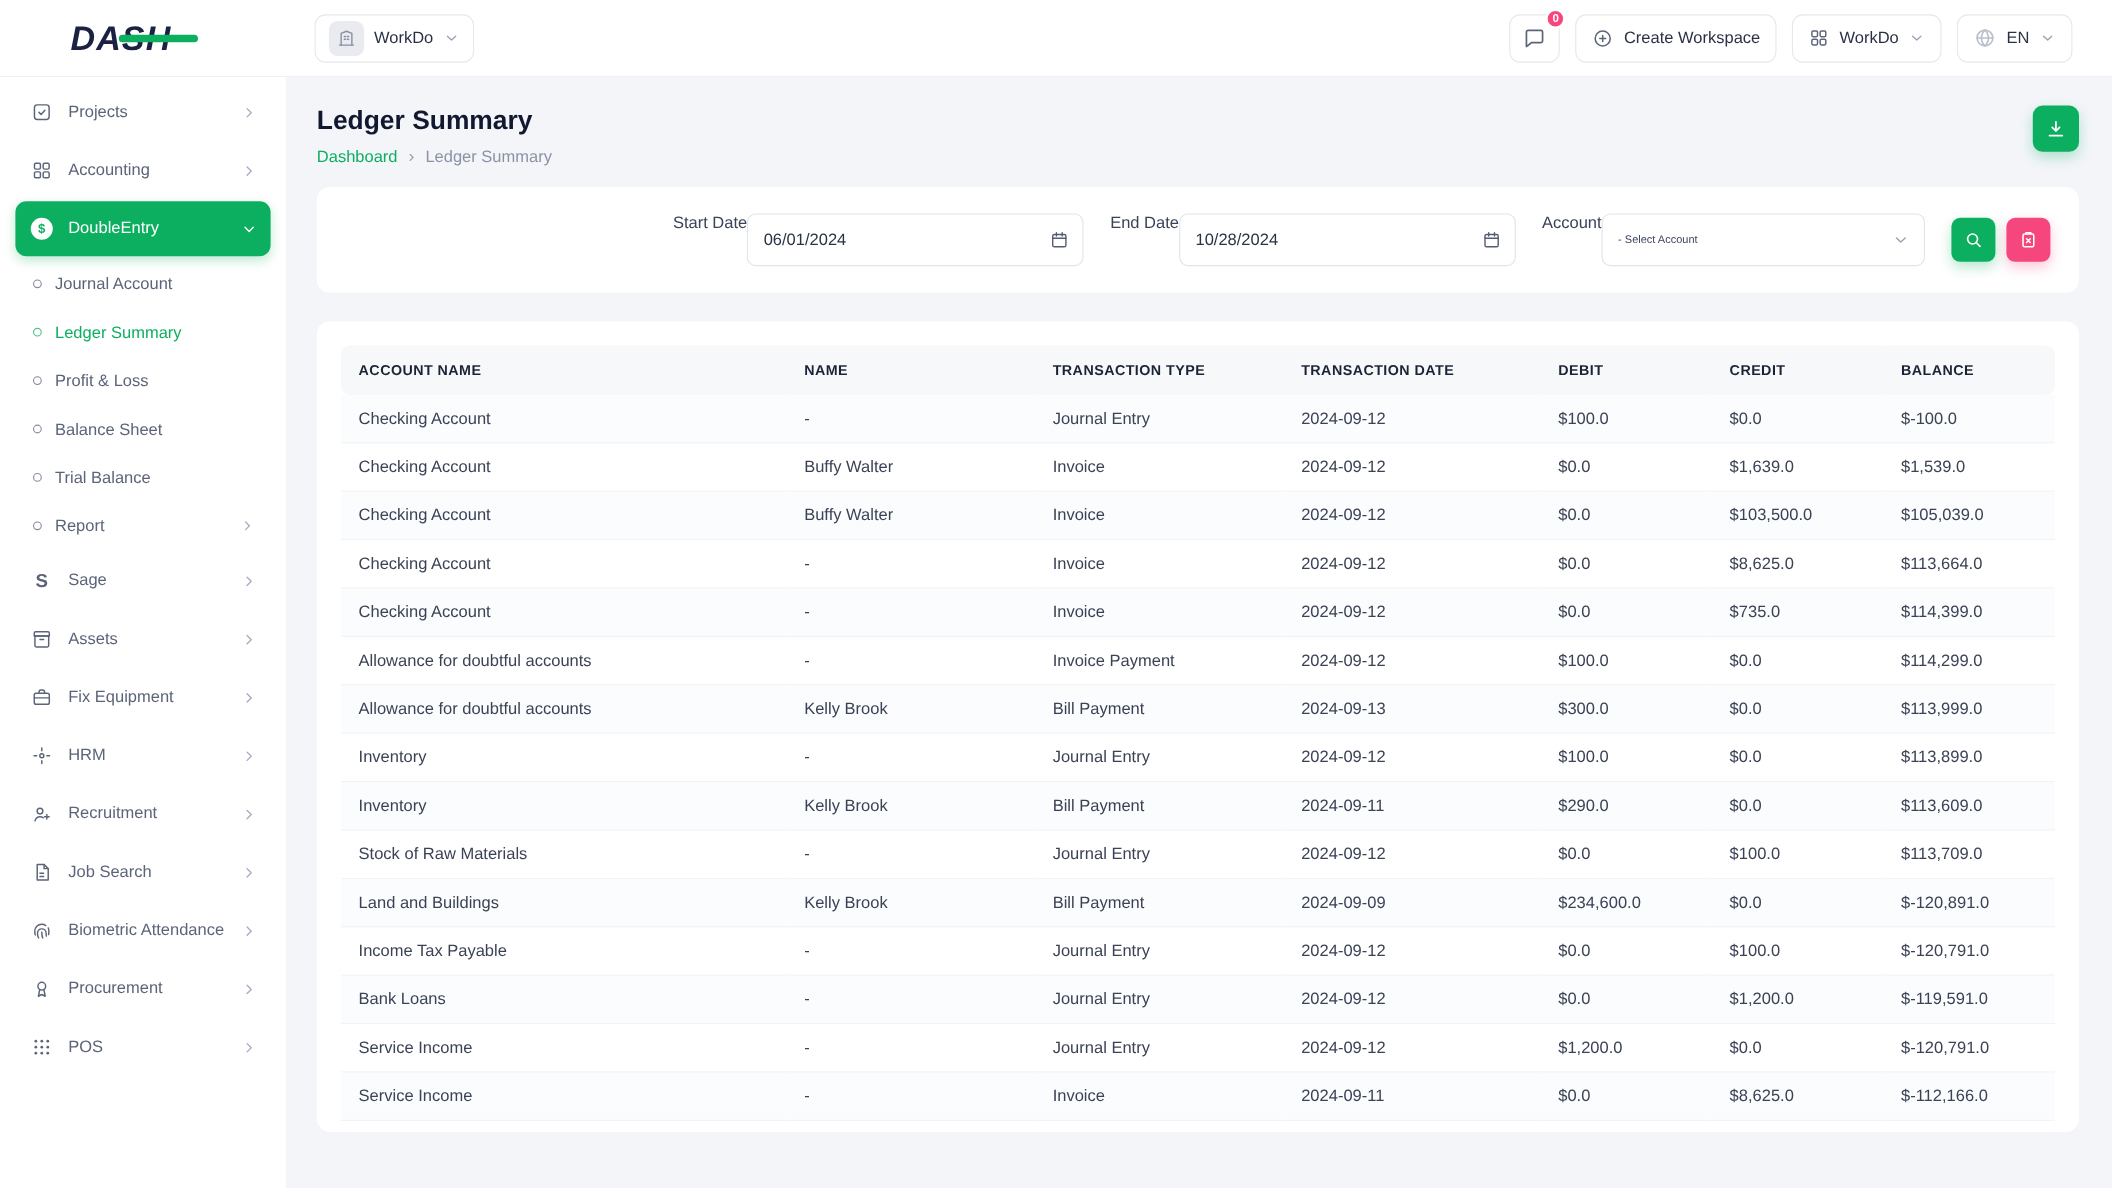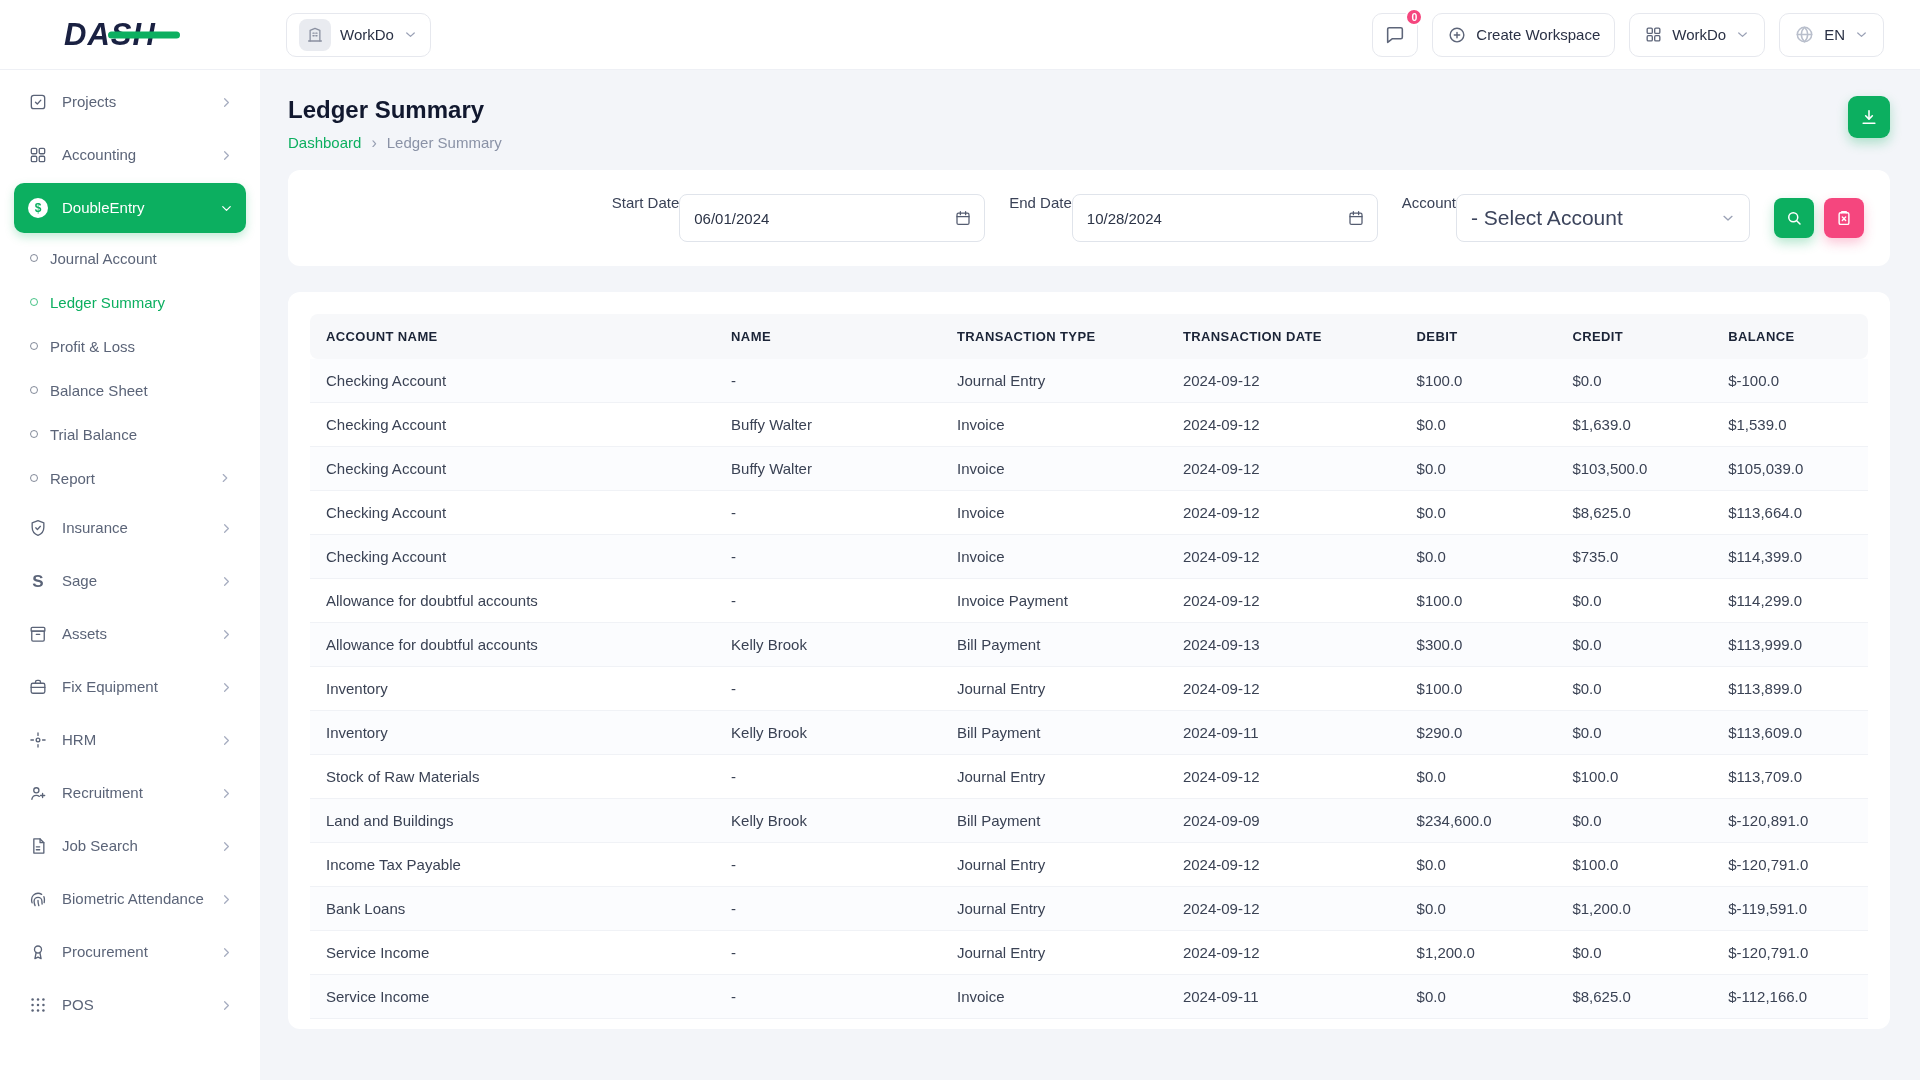--- a/index.html
+++ b/index.html
@@ -81,21 +81,21 @@
   .input-wrap { position:relative; }
   .text-input {
     width:306px; height:48px; border:1px solid #e0e4eb; border-radius:8px;
     padding:0 42px 0 14px; font-size:15px; color:#2b3346; background:#fff; outline:none;
     font-family:"Liberation Sans", sans-serif;
   }
   .input-icon { position:absolute; right:13px; top:50%; transform:translateY(-50%); color:#545c70; display:flex; cursor:pointer; }
   .select-box {
     width:294px; height:48px; border:1px solid #e0e4eb; border-radius:8px; background:#fff;
     display:flex; align-items:center; justify-content:space-between; padding:0 13px 0 14px;
-    font-size:21px; color:#3c445c; cursor:pointer;
+    font-size:10px; color:#3c445c; cursor:pointer;
   }
   .filter-btns { display:flex; gap:10px; margin-bottom:4px; }
   .sq-btn { width:40px; height:40px; border:none; border-radius:8px; color:#fff; display:flex; align-items:center; justify-content:center; cursor:pointer; }
   .sq-btn.search { background:#0caf60; box-shadow:0 5px 12px rgba(12,175,96,.3); }
   .sq-btn.reset { background:#f5467e; box-shadow:0 5px 12px rgba(245,70,126,.3); }
 
   .table-card { margin-top:26px; background:#fff; border-radius:12px; padding:22px 22px 10px; }
   table.ledger { width:100%; border-collapse:collapse; table-layout:fixed; }
   .ledger thead th {
     background:#f7f8fa; text-align:left; font-size:13px; font-weight:700; color:#1b2437;
@@ -249,34 +249,20 @@
     <div class="sub-item">
       <span class="bullet"></span>
       <span>Report</span>
       <span class="chev">
           <svg class="ic" width="14" height="14" viewBox="0 0 24 24" fill="none" stroke="currentColor" stroke-width="2" stroke-linecap="round" stroke-linejoin="round">
             <path d="M9 6l6 6-6 6"></path>
           </svg>
         </span>
     </div>
 
-    <div class="nav-item">
-      <span class="nav-icon">
-          <svg class="ic" width="20" height="20" viewBox="0 0 24 24" fill="none" stroke="currentColor" stroke-width="1.6" stroke-linecap="round" stroke-linejoin="round">
-            <path d="M12 3.2l7 2.6v5.4c0 4.6-3 8.2-7 9.6-4-1.4-7-5-7-9.6V5.8z"></path>
-            <path d="M9.3 11.8l2 2 3.6-3.8"></path>
-          </svg>
-        </span>
-      <span class="nav-label">Insurance</span>
-      <span class="chev">
-          <svg class="ic" width="15" height="15" viewBox="0 0 24 24" fill="none" stroke="currentColor" stroke-width="2" stroke-linecap="round" stroke-linejoin="round">
-            <path d="M9 6l6 6-6 6"></path>
-          </svg>
-        </span>
-    </div>
 
     <div class="nav-item">
       <span class="nav-icon">
           <span class="sage-glyph">S</span>
         </span>
       <span class="nav-label">Sage</span>
       <span class="chev">
           <svg class="ic" width="15" height="15" viewBox="0 0 24 24" fill="none" stroke="currentColor" stroke-width="2" stroke-linecap="round" stroke-linejoin="round">
             <path d="M9 6l6 6-6 6"></path>
           </svg>

